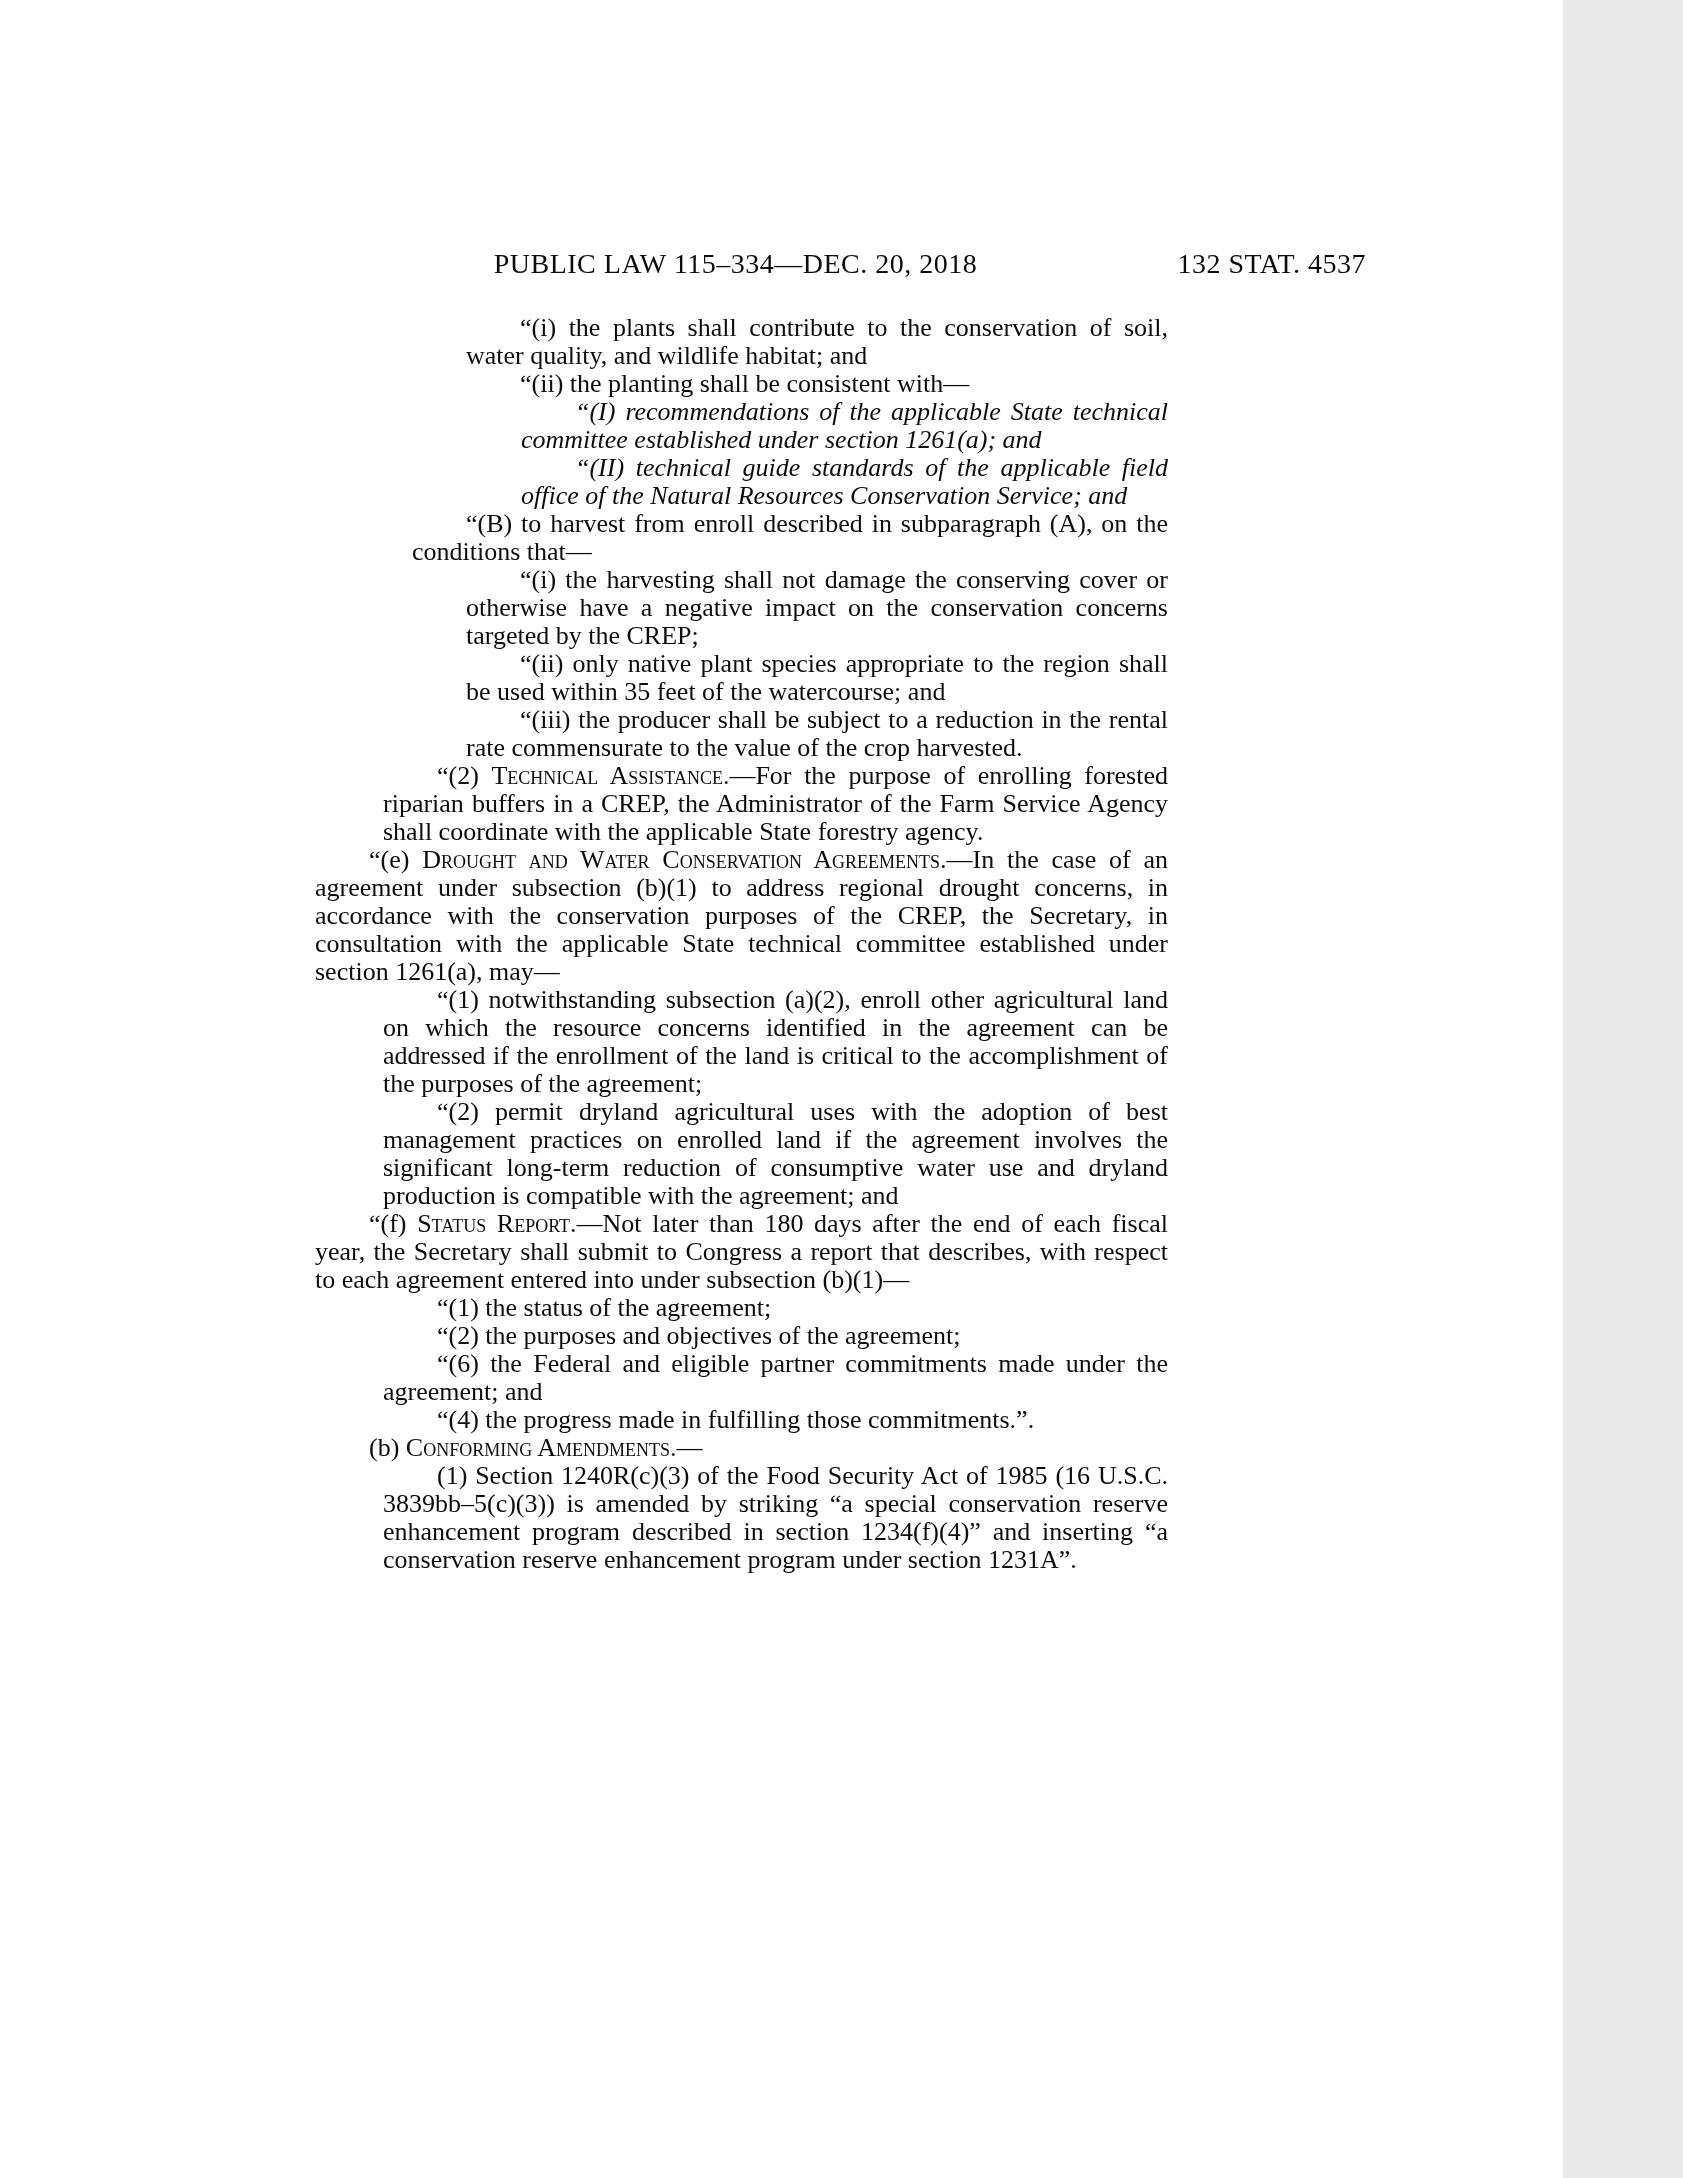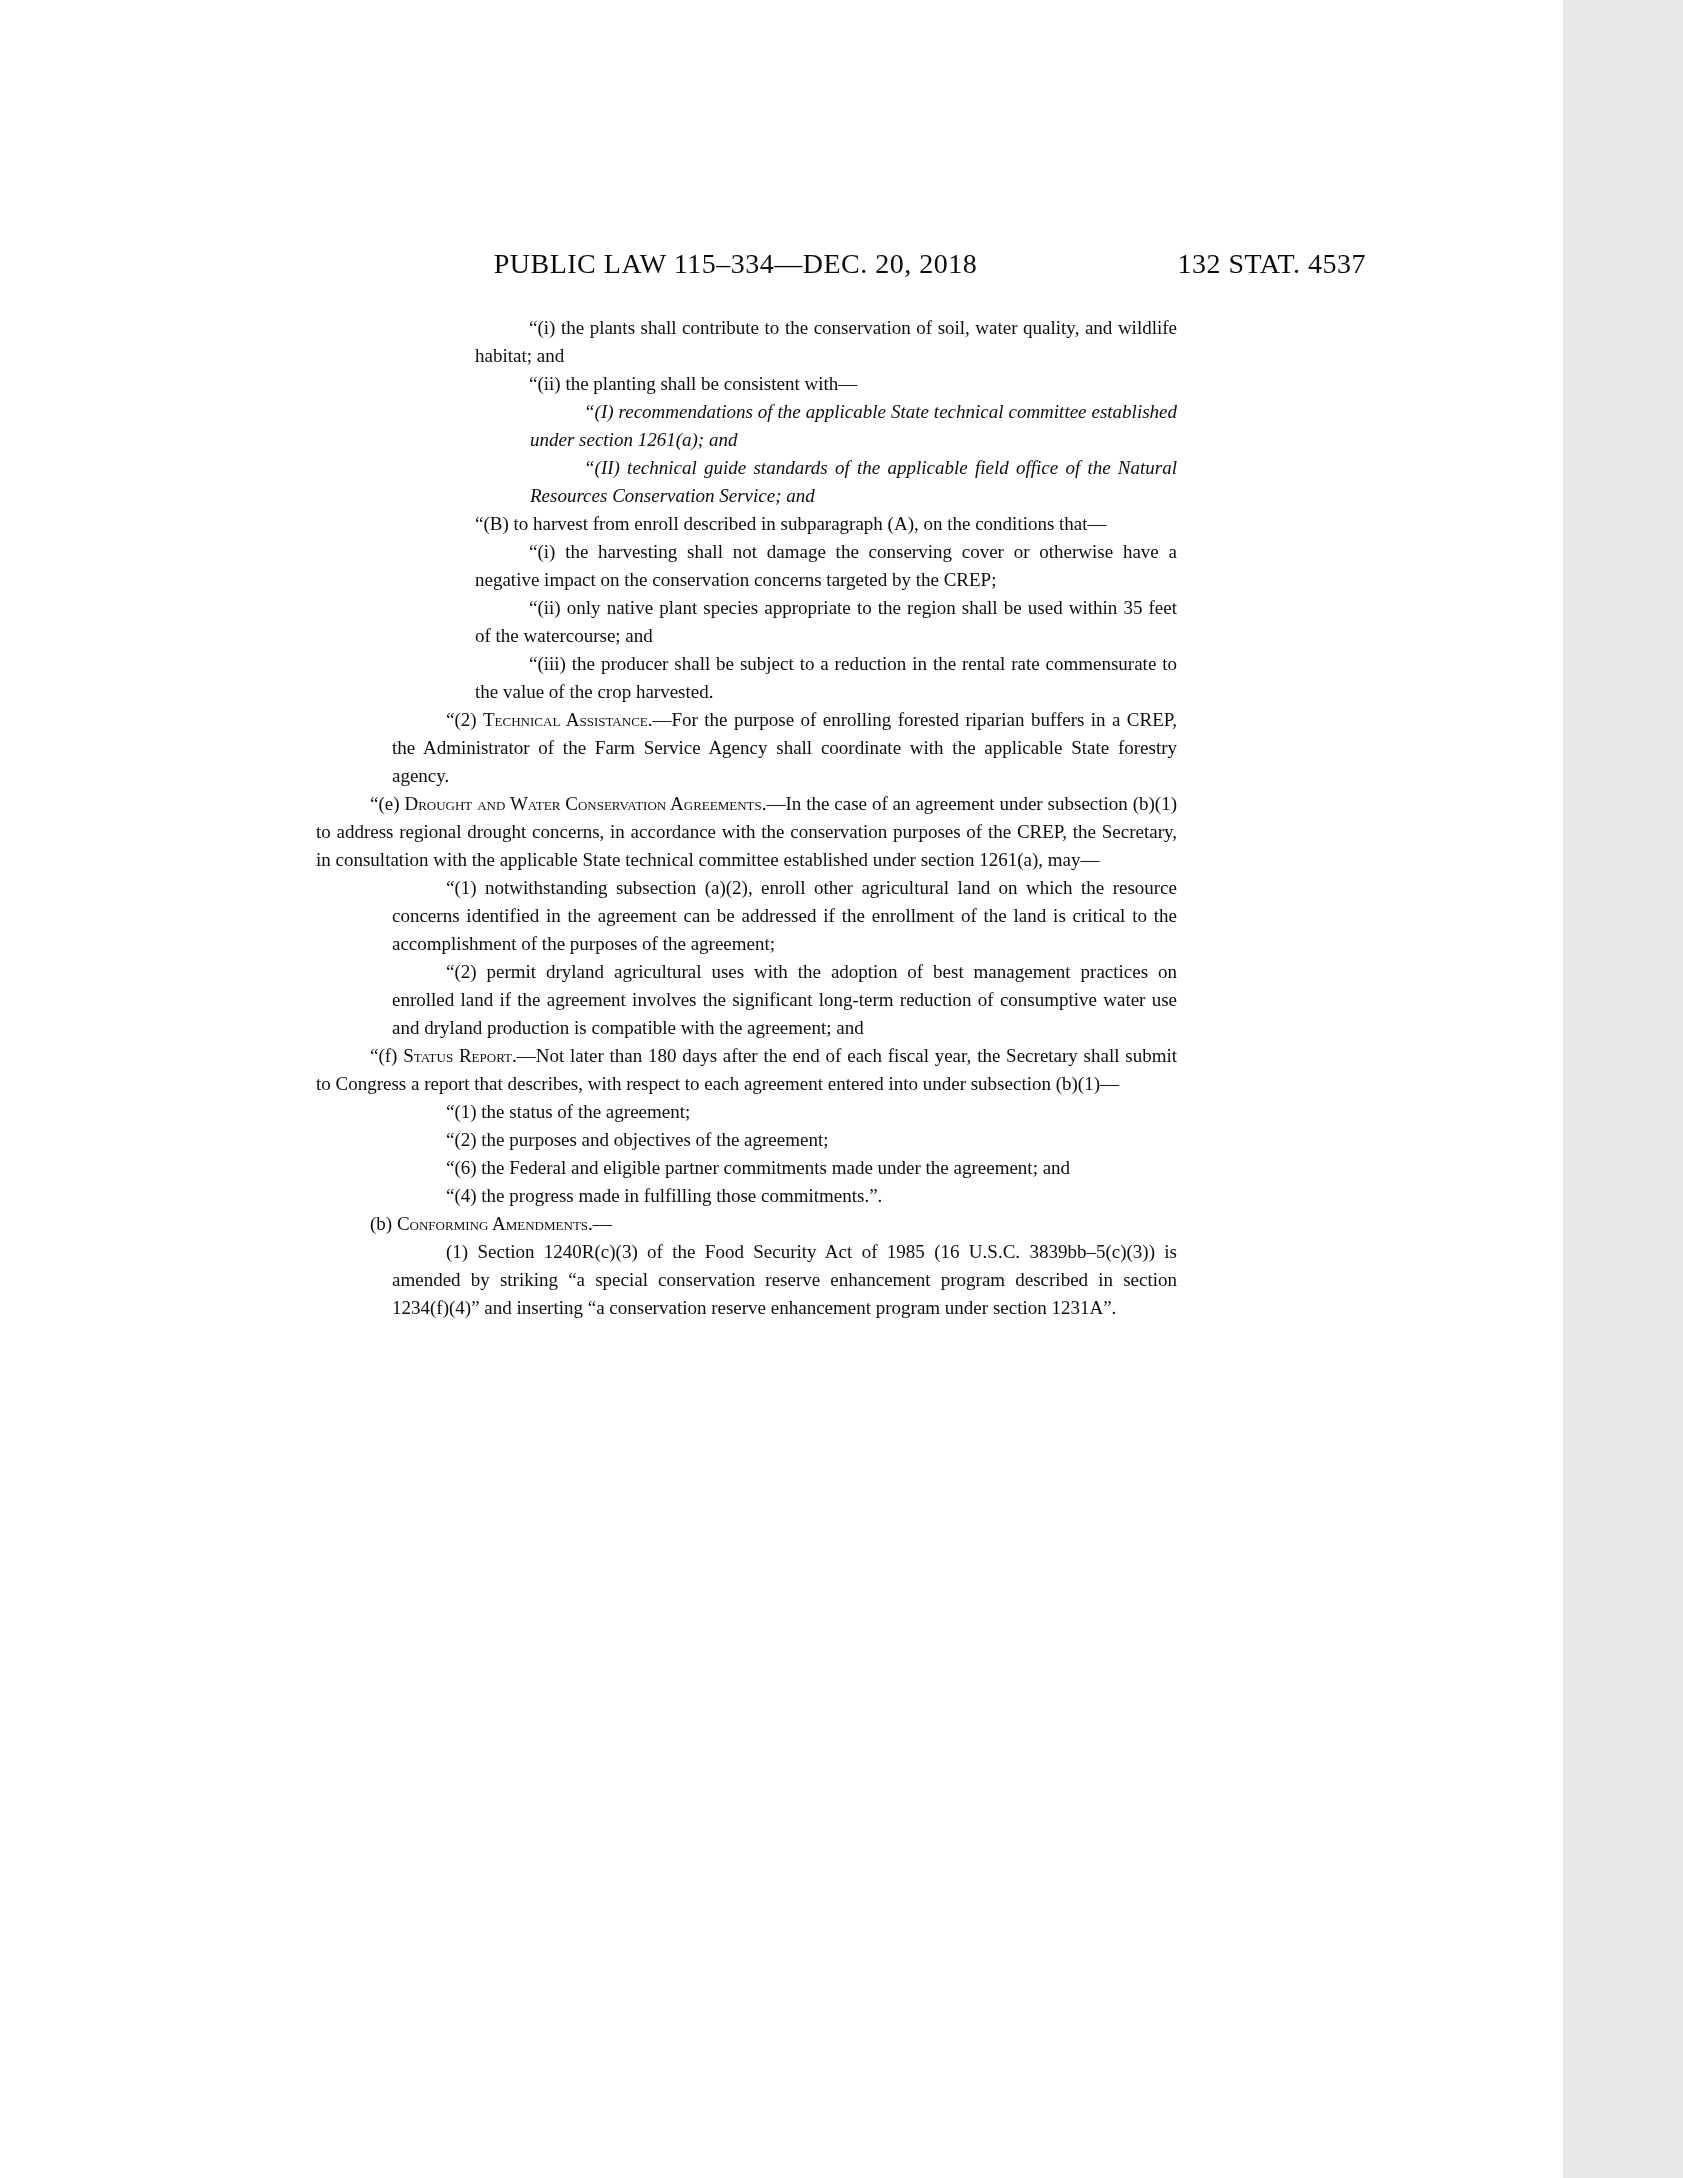--- a/index.html
+++ b/index.html
@@ -32,31 +32,31 @@
     left: 990px;
     width: 376px;
     text-align: right;
     font-size: 28px;
     letter-spacing: 0.5px;
     white-space: nowrap;
   }
   .textcol {
     position: absolute;
     top: 314px;
-    left: 312px;
+    left: 303px;
     width: 865px;
-    font-size: 19px;
+    font-size: 26px;
     line-height: 28px;
   }
   .para {
     margin: 0;
     text-align: justify;
     text-indent: 54px;
   }
-  .ind0 { margin-left: 4px; }
+  .ind0 { margin-left: 12px; }
   .ind1 { margin-left: 80px; }
   .ind2 { margin-left: 109px; }
   .ind3 { margin-left: 163px; }
   .ind4 { margin-left: 218px; font-style: italic; }
   .sc { font-variant: small-caps; }
 </style>
 </head>
 <body>
 
 <div class="page">

